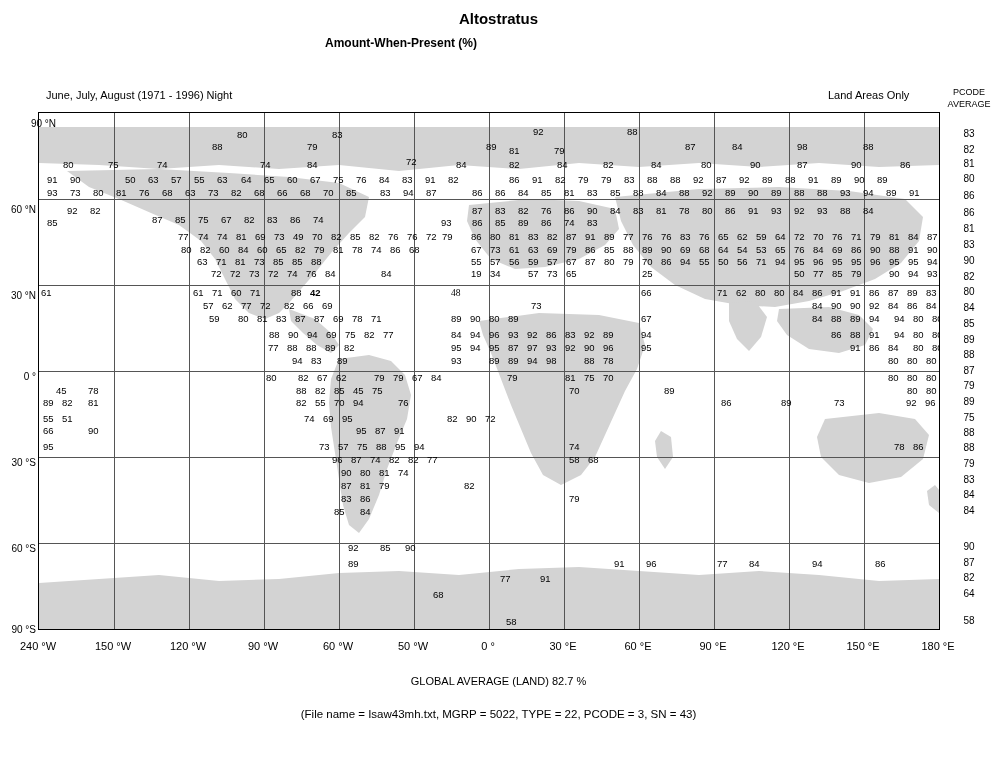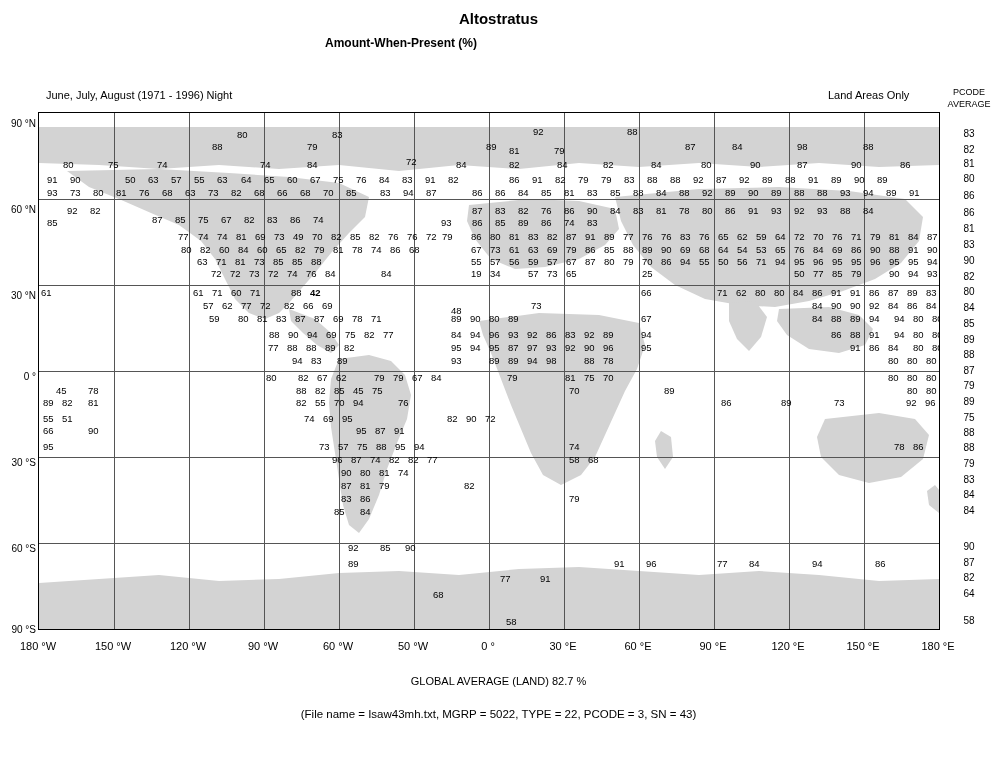--- a/index.html
+++ b/index.html
@@ -392,21 +392,21 @@
       <div class="cell" style="left: 850px; top: 156px;">90</div>
       <div class="cell" style="left: 869px; top: 156px;">94</div>
       <div class="cell" style="left: 888px; top: 156px;">93</div>
       <div class="cell" style="left: 2px; top: 175px;">61</div>
       <div class="cell" style="left: 154px; top: 175px;">61</div>
       <div class="cell" style="left: 173px; top: 175px;">71</div>
       <div class="cell" style="left: 192px; top: 175px;">60</div>
       <div class="cell" style="left: 211px; top: 175px;">71</div>
       <div class="cell" style="left: 252px; top: 175px;">88</div>
       <div class="cell" style="left: 271px; top: 175px; font-weight: bold;">42</div>
-      <div class="cell" style="left: 412px; top: 193px;">48</div>
+      <div class="cell" style="left: 412px; top: 175px; font-family: Liberation Serif, serif;">48</div>
       <div class="cell" style="left: 602px; top: 175px;">66</div>
       <div class="cell" style="left: 678px; top: 175px;">71</div>
       <div class="cell" style="left: 697px; top: 175px;">62</div>
       <div class="cell" style="left: 716px; top: 175px;">80</div>
       <div class="cell" style="left: 735px; top: 175px;">80</div>
       <div class="cell" style="left: 754px; top: 175px;">84</div>
       <div class="cell" style="left: 773px; top: 175px;">86</div>
       <div class="cell" style="left: 792px; top: 175px;">91</div>
       <div class="cell" style="left: 811px; top: 175px;">91</div>
       <div class="cell" style="left: 830px; top: 175px;">86</div>
@@ -599,30 +599,30 @@
       <div class="cell" style="left: 773px; top: 446px;">94</div>
       <div class="cell" style="left: 836px; top: 446px;">86</div>
       <div class="cell" style="left: 461px; top: 461px;">77</div>
       <div class="cell" style="left: 501px; top: 461px;">91</div>
       <div class="cell" style="left: 394px; top: 477px;">68</div>
       <div class="cell" style="left: 467px; top: 504px;">58</div>
     </div>
 </div>
 
 <div id="ylabels">
-    <div class="ylab" style="left: 0px; top: 118px;">90 °N</div>
+    <div class="ylab" style="left: 0px; top: 118px; padding-left: 20px;">90 °N</div>
     <div class="ylab" style="left: 0px; top: 204px;">60 °N</div>
     <div class="ylab" style="left: 0px; top: 290px;">30 °N</div>
     <div class="ylab" style="left: 0px; top: 371px;">0 °</div>
     <div class="ylab" style="left: 0px; top: 457px;">30 °S</div>
     <div class="ylab" style="left: 0px; top: 543px;">60 °S</div>
     <div class="ylab" style="left: 0px; top: 624px;">90 °S</div>
   </div>
 <div id="xlabels">
-    <div class="xlab" style="left: 3px;">180 °W</div>
+    <div class="xlab" style="left: 3px;">240 °W</div>
     <div class="xlab" style="left: 78px;">150 °W</div>
     <div class="xlab" style="left: 153px;">120 °W</div>
     <div class="xlab" style="left: 228px;">90 °W</div>
     <div class="xlab" style="left: 303px;">60 °W</div>
     <div class="xlab" style="left: 378px;">50 °W</div>
     <div class="xlab" style="left: 453px;">0 °</div>
     <div class="xlab" style="left: 528px;">30 °E</div>
     <div class="xlab" style="left: 603px;">60 °E</div>
     <div class="xlab" style="left: 678px;">90 °E</div>
     <div class="xlab" style="left: 753px;">120 °E</div>

